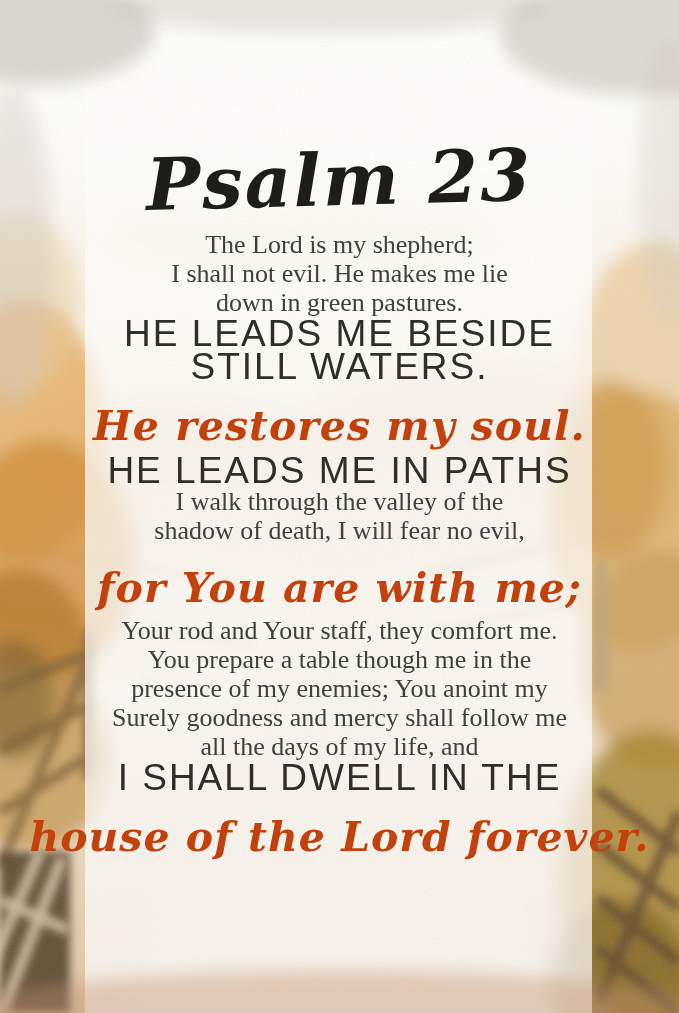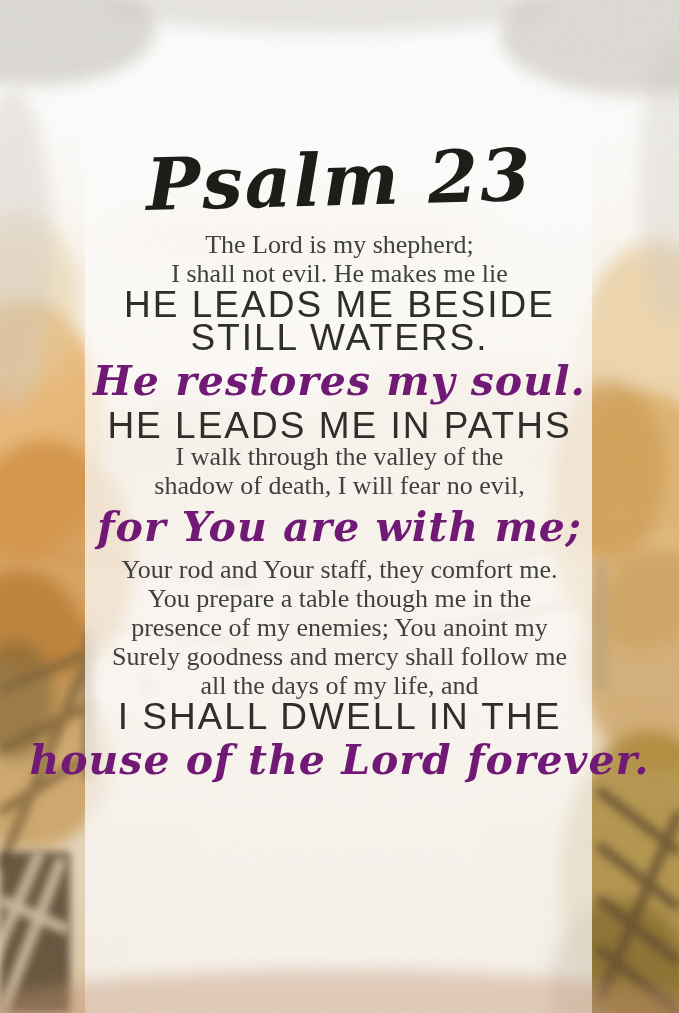--- a/index.html
+++ b/index.html
@@ -55,22 +55,23 @@
     font-weight: 400;
     color: #302e2a;
   }
 
   .line-script {
     font-family: "DejaVu Serif", serif;
     font-style: italic;
     font-weight: 700;
     font-size: 41px;
     line-height: 55px;
-    color: #701a75;
+    color: #c2410c;
     letter-spacing: 1px;
+    margin-top: 16px;
   }
 </style>
 </head>
 <body>
 
 <div class="plaque">
 
   <svg class="bg-svg" width="679" height="1013" viewBox="0 0 679 1013" aria-hidden="true">
     <defs>
       <linearGradient id="base" x1="0" y1="0" x2="0" y2="1">
@@ -184,20 +185,21 @@
     </g>
 
     <rect width="679" height="1013" filter="url(#grain)" opacity="0.55"></rect>
   </svg>
 
   <div class="text-layer">
     <div class="title-line">Psalm 23</div>
 
     <div class="line-serif">The Lord is my shepherd;</div>
     <div class="line-serif">I shall not evil. He makes me lie</div>
+    <div class="line-serif">down in green pastures.</div>
     <div class="line-sans">HE LEADS ME BESIDE</div>
     <div class="line-sans">STILL WATERS.</div>
     <div class="line-script">He restores my soul.</div>
     <div class="line-sans">HE LEADS ME IN PATHS</div>
     <div class="line-serif">I walk through the valley of the</div>
     <div class="line-serif">shadow of death, I will fear no evil,</div>
     <div class="line-script">for You are with me;</div>
     <div class="line-serif">Your rod and Your staff, they comfort me.</div>
     <div class="line-serif">You prepare a table though me in the</div>
     <div class="line-serif">presence of my enemies; You anoint my</div>

